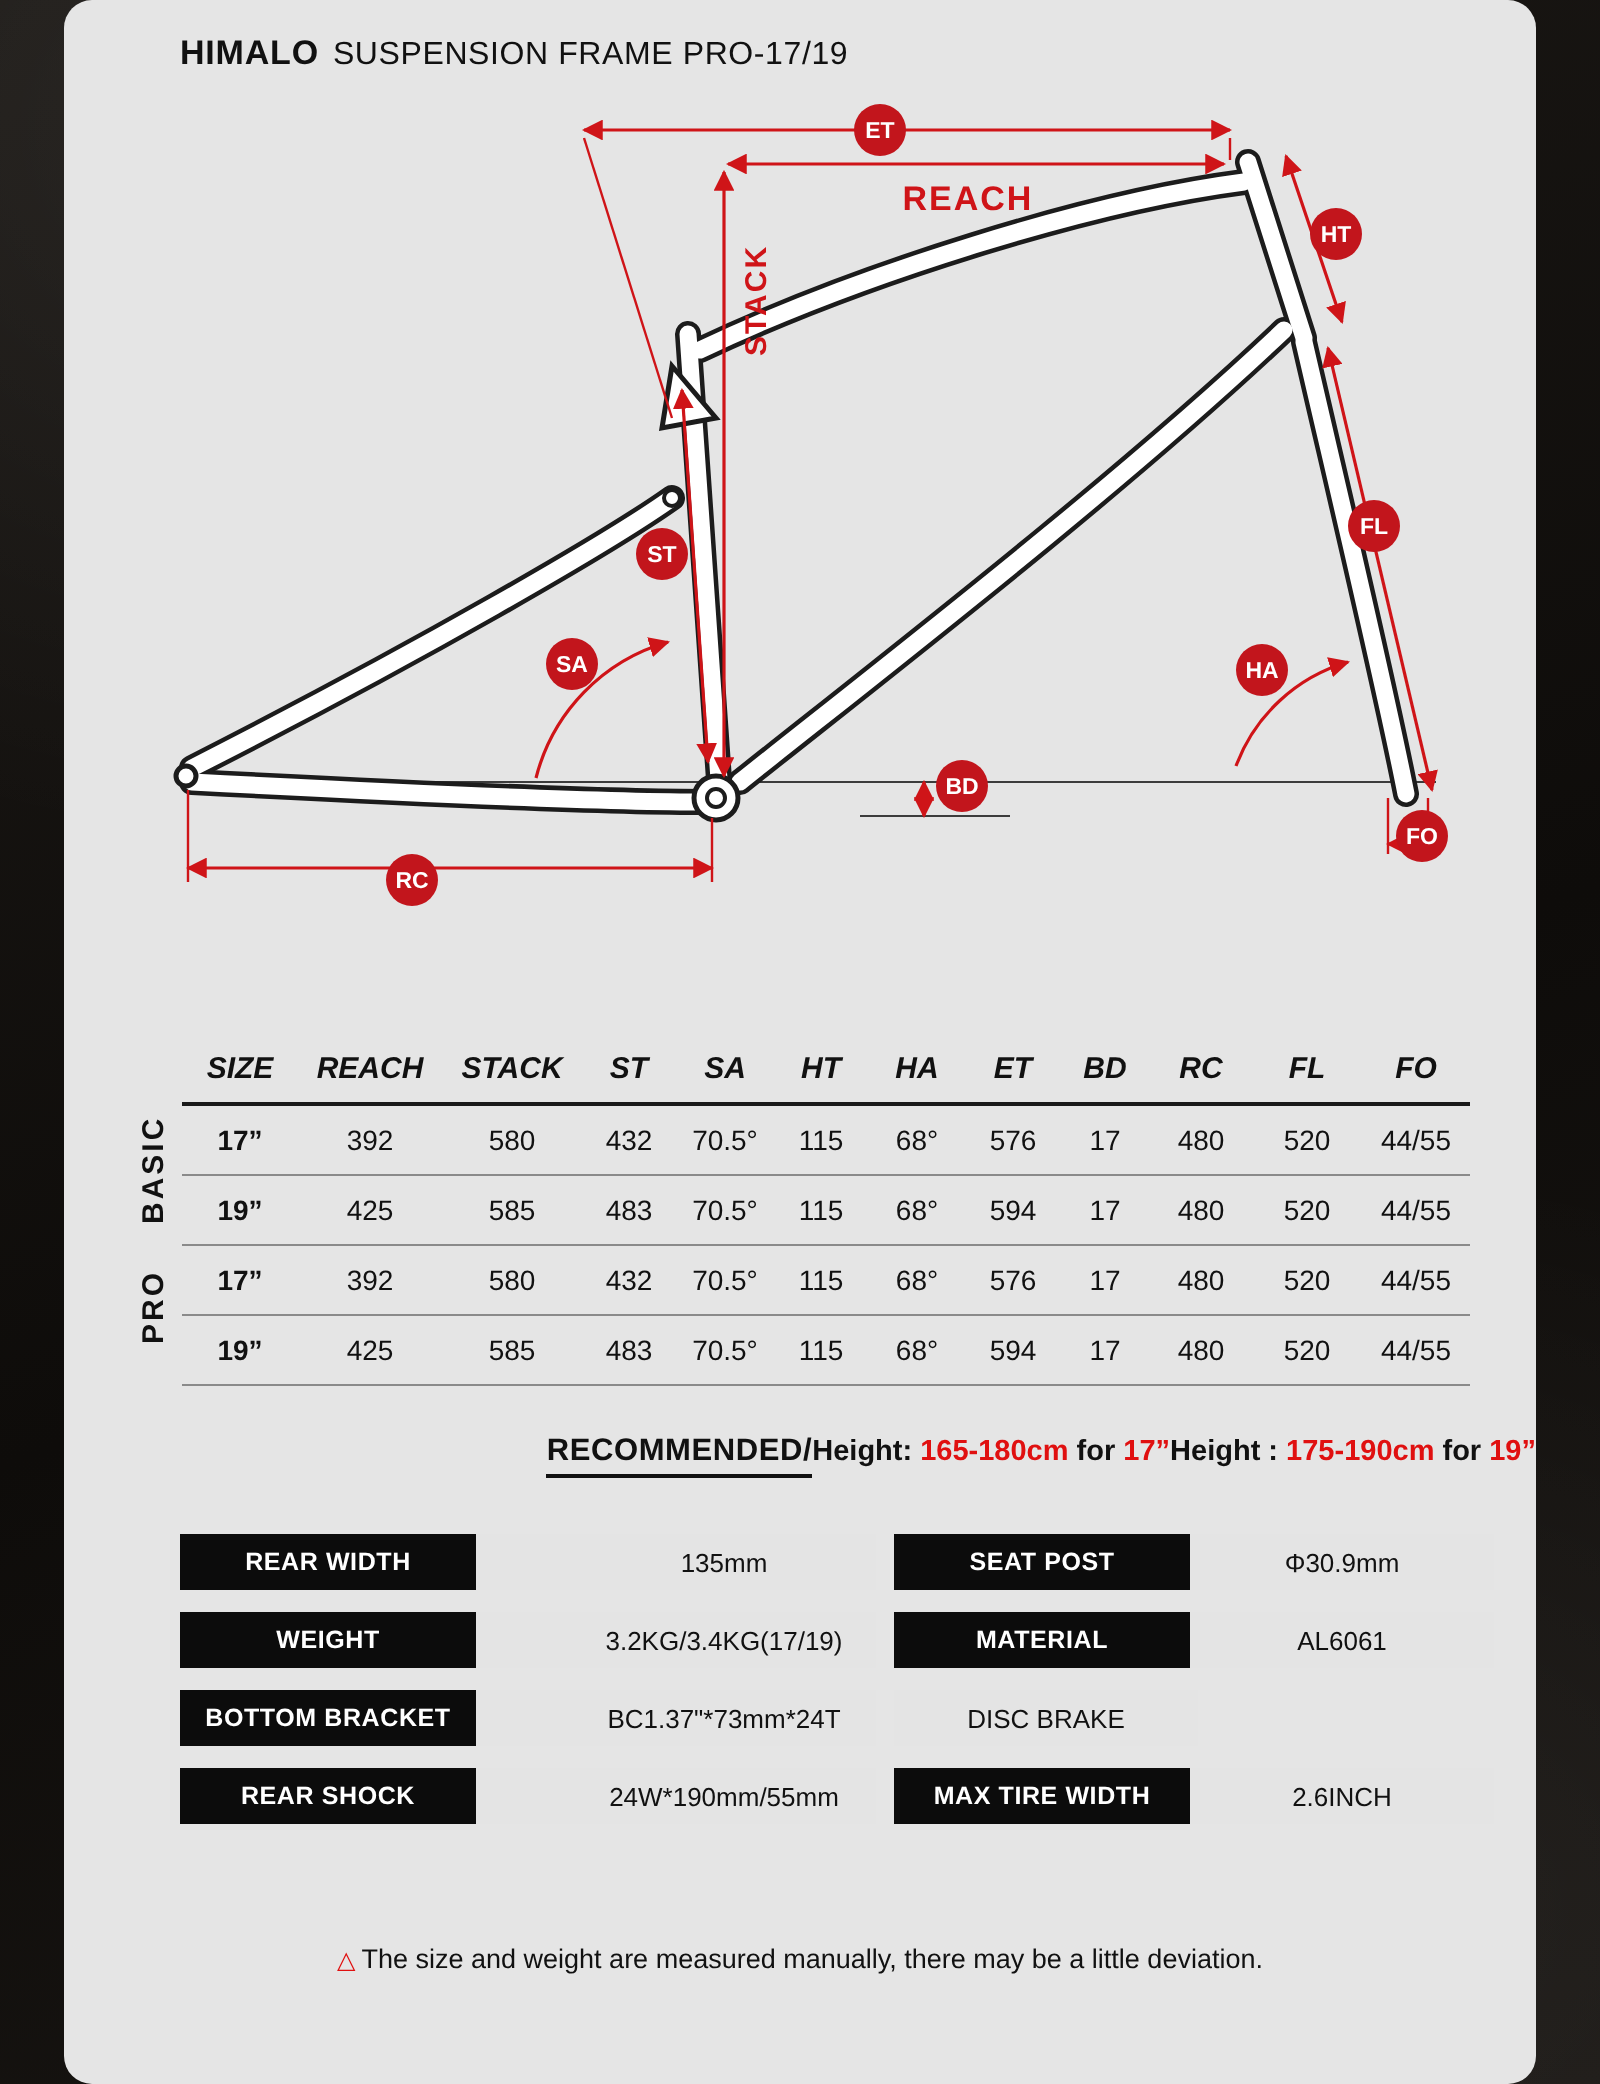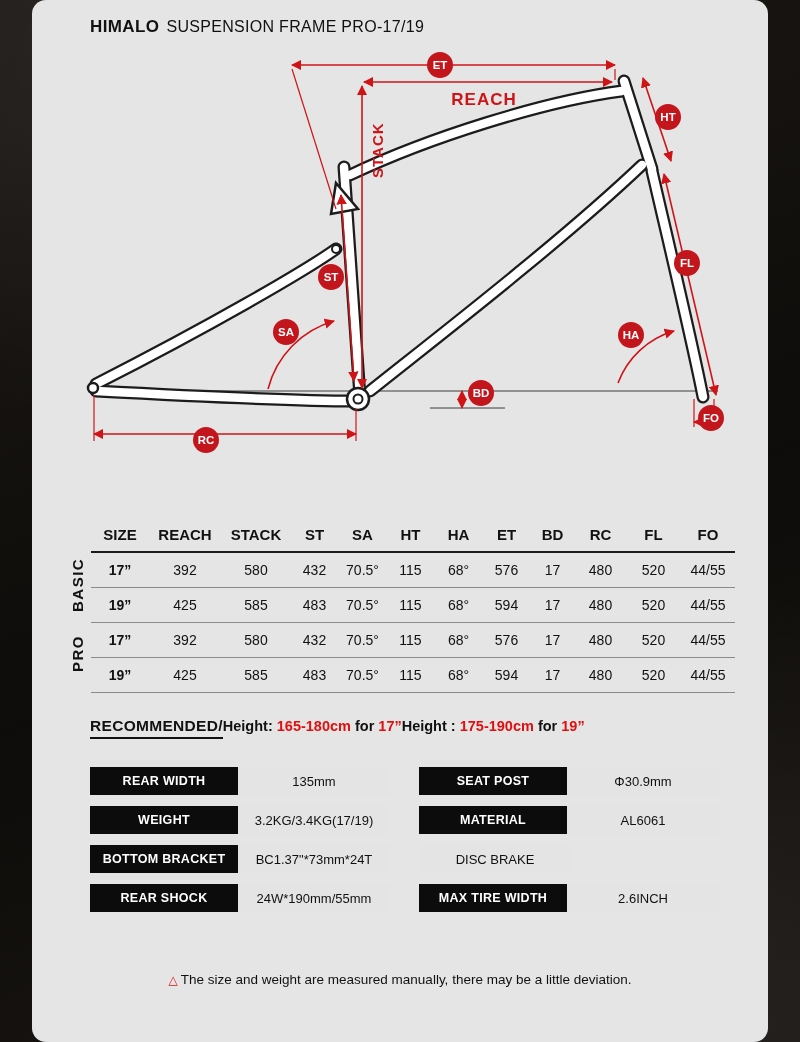--- a/index.html
+++ b/index.html
@@ -23,36 +23,36 @@
   .table-wrap{position:relative;margin:20px 33px 0 33px;}
   .vlabels{position:absolute;left:0;top:34px;width:24px;}
   .vlabel{
     writing-mode:vertical-rl;transform:rotate(180deg);
     height:68px;width:24px;display:flex;align-items:center;justify-content:center;
     font-weight:bold;font-size:15px;letter-spacing:1.5px;color:#111;
   }
   table.geo{border-collapse:collapse;margin-left:26px;width:644px;table-layout:fixed;}
   table.geo th,table.geo td{height:34px;text-align:center;padding:0;color:#111;font-size:14px;}
   table.geo th{font-size:15px;font-weight:bold;}
-  table.geo thead tr{border-bottom:2px solid #1a1a1a;}
+  table.geo thead tr{border-bottom:2px solid #1a1a1a;font-style:italic;}
   table.geo tbody tr{border-bottom:1px solid #8a8a8a;}
   td.size{font-weight:bold;font-size:14.5px;}
   
-  .recommended{margin:24px 0 0 58px;display:flex;align-items:baseline;color:#111;}
+  .recommended{margin:24px 0 0 58px;display:flex;align-items:baseline;color:#111;justify-content:flex-end;}
   .rec-label{font-weight:bold;font-size:15.5px;letter-spacing:.3px;border-bottom:2px solid #111;padding-bottom:2px;}
   .rec-item{font-weight:bold;font-size:14.5px;}
   .red{color:#e01010;}
   
   .specs{margin:28px 0 0 58px;}
   .spec-row{display:flex;margin-bottom:11px;}
   .spec-label{width:148px;height:28px;background:#0c0c0c;color:#fff;font-weight:bold;font-size:12.5px;
     display:flex;align-items:center;justify-content:center;letter-spacing:.3px;}
   .spec-value{width:152px;height:28px;background:#e4e4e4;color:#111;font-size:13px;
     display:flex;align-items:center;justify-content:center;}
-  .spec-value.gap{margin-right:29px;}
+  .spec-value.gap{margin-right:9px;padding-left:48px;}
   
   .note{margin-top:60px;text-align:center;font-size:13.5px;color:#111;}
   .note .tri{color:#e01010;font-size:12px;margin-right:3px;}
 </style>
 </head>
 <body>
 
 <div class="card">
 
   <div class="title-row">

